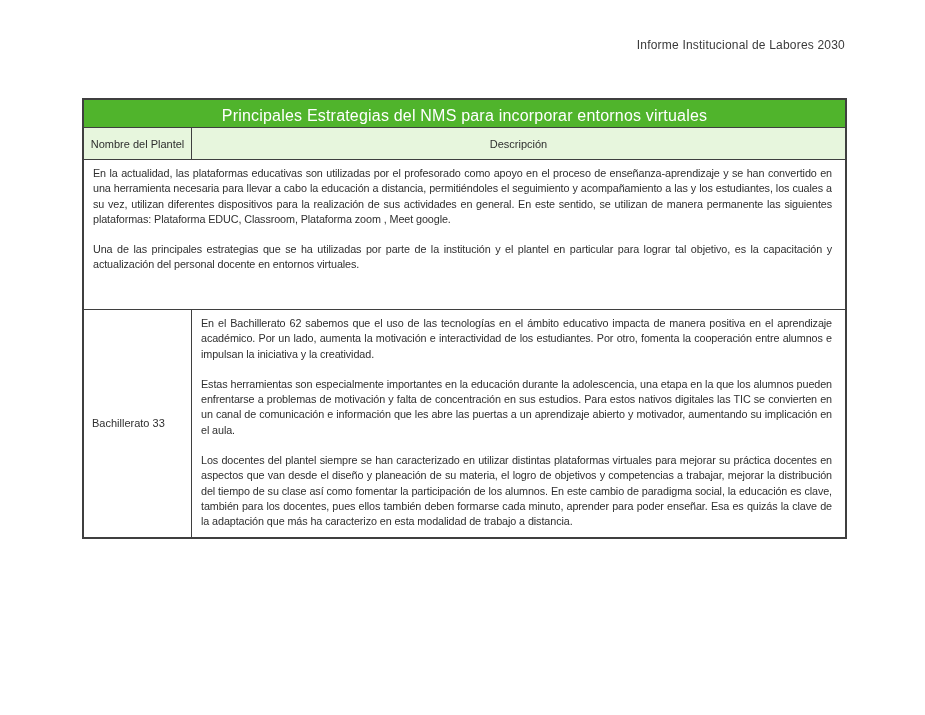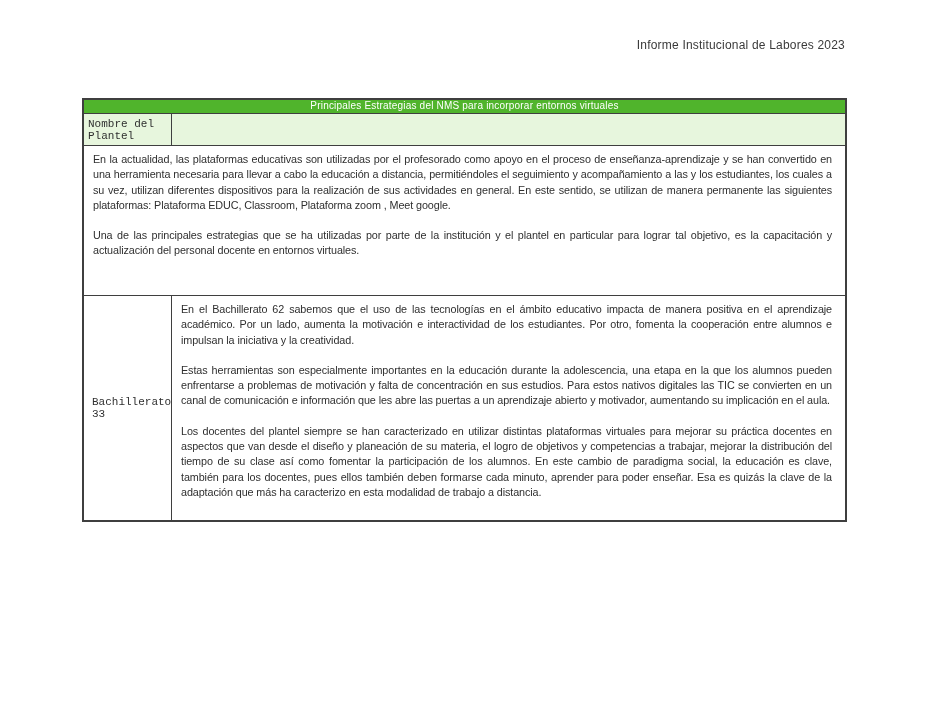--- a/index.html
+++ b/index.html
@@ -23,39 +23,39 @@
     position:absolute;
     left:82px; top:98px;
     width:765px;
     border:2px solid #3f3f3f;
     background:#ffffff;
   }
   .title-row {
     background:#50b42c;
     color:#ffffff;
     text-align:center;
-    font-size:10px;
-    padding:0 0 2px;
+    font-size:16px;
+    padding:7px 0 2px;
     border-bottom:1px solid #3f3f3f;
     letter-spacing:0.2px;
   }
   .head-row {
     display:flex;
     background:#e7f6dd;
     border-bottom:1px solid #3f3f3f;
   }
   .head-cell {
     display:flex;
     align-items:center;
     justify-content:center;
     font-size:11px;
     min-height:31px;
     padding:2px 4px;
   }
-  .col-left  { width:88px; border-right:1px solid #3f3f3f; flex:none;font-family:Liberation Mono, monospace; }
+  .col-left  { width:108px; border-right:1px solid #3f3f3f; flex:none; }
   .col-right { flex:1; }
   .body-row { display:flex; border-bottom:1px solid #3f3f3f; background:#ffffff; }
   .body-row:last-child { border-bottom:none; }
   .cell-plantel {
     display:flex;
     align-items:center;
     padding:4px 4px 4px 8px;
     font-size:11px;
   }
   .cell-desc {
@@ -76,28 +76,29 @@
     text-align:center;
     font-size:13.5px;
     color:#4a4a4a;
   }
 </style>
 </head>
 <body>
 
 <div class="page">
 
-  <div class="doc-header">Informe Institucional de Labores 2023</div>
+  <div class="doc-header">Informe Institucional de Labores 2030</div>
 
   <div class="report-table">
 
     <div class="title-row">Principales Estrategias del NMS para incorporar entornos virtuales</div>
 
     <div class="head-row">
       <div class="head-cell col-left">Nombre del Plantel</div>
+      <div class="head-cell col-right">Descripción</div>
     </div>
 
     <div class="body-row row-1">
       <div class="cell-desc col-right">
         <p>En la actualidad, las plataformas educativas son utilizadas por el profesorado como apoyo en el proceso de enseñanza-aprendizaje y se han convertido en una herramienta necesaria para llevar a cabo la educación a distancia, permitiéndoles el seguimiento y acompañamiento a las y los estudiantes, los cuales a su vez, utilizan diferentes dispositivos para la realización de sus actividades en general. En este sentido, se utilizan de manera permanente las siguientes plataformas: Plataforma EDUC, Classroom, Plataforma zoom , Meet google.</p>
         <p>Una de las principales estrategias que se ha utilizadas por parte de la institución y el plantel en particular para lograr tal objetivo, es la capacitación y actualización del personal docente en entornos virtuales.</p>
       </div>
     </div>
 
     <div class="body-row row-2">

